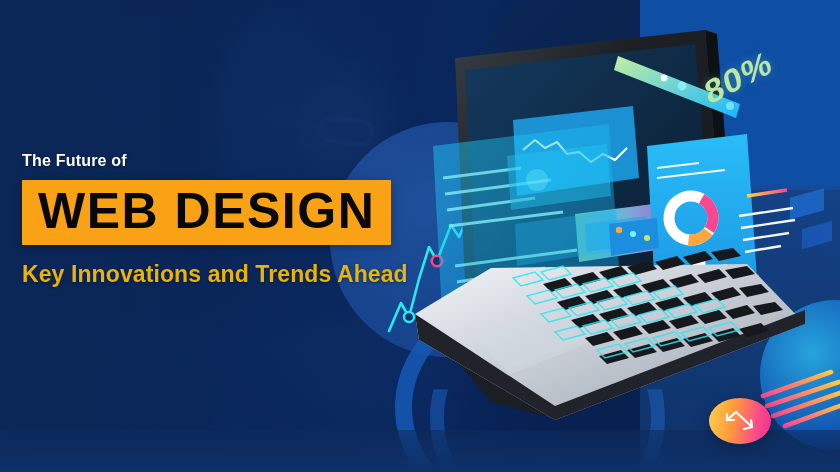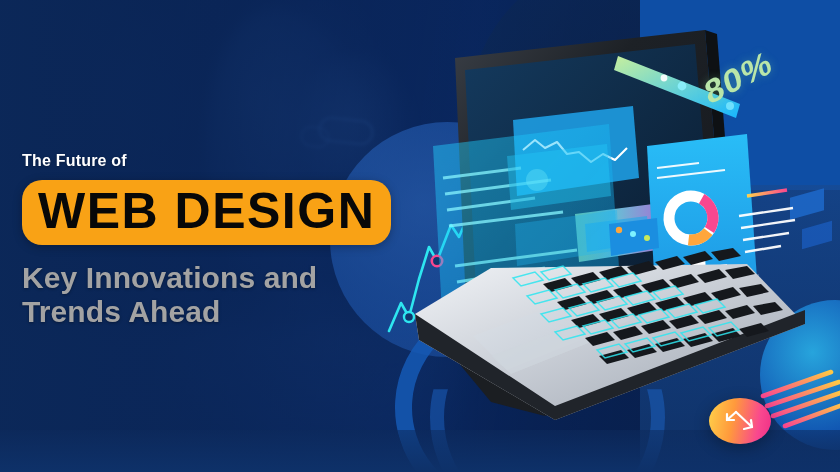--- a/index.html
+++ b/index.html
@@ -53,24 +53,24 @@
   .glowcircle{position:absolute;left:760px;top:300px;width:150px;height:150px;border-radius:50%;
     background:radial-gradient(circle at 35% 35%,#2ec8ff,#1160c8 60%,rgba(17,96,200,0));opacity:.75;}
   .rsq1{position:absolute;left:790px;top:193px;width:34px;height:22px;background:#1e6bd0;opacity:.8;transform:skewY(-16deg);}
   .rsq2{position:absolute;left:802px;top:225px;width:30px;height:20px;background:#1b5ec0;opacity:.75;transform:skewY(-16deg);}
   .bottomband{position:absolute;left:0;top:430px;width:840px;height:42px;background:linear-gradient(180deg,rgba(13,42,92,.55),#0e3169);}
 
   
   .headline{position:absolute;left:22px;top:152px;width:400px;}
   .kicker{color:#ffffff;font-size:16px;font-weight:700;letter-spacing:.2px;line-height:1.1;
     text-shadow:0 1px 3px rgba(0,0,0,.35);}
-  .bar{margin-top:10px;background:#f9a215;border-radius:20px;padding:6px 16px 9px 16px;display:inline-block;
+  .bar{margin-top:10px;background:#f9a215;border-radius:1px;padding:6px 16px 9px 16px;display:inline-block;
     box-shadow:0 2px 10px rgba(0,0,0,.28);}
   .bar-text{color:#080808;font-size:50px;font-weight:800;letter-spacing:1.5px;line-height:1;white-space:nowrap;}
-  .subline{margin-top:16px;color:#a3a3a3;font-size:30px;font-weight:700;letter-spacing:.1px;
+  .subline{margin-top:16px;color:#eab308;font-size:23px;font-weight:700;letter-spacing:.1px;
     text-shadow:0 1px 3px rgba(0,0,0,.35);}
 
   
   .linechart{position:absolute;left:385px;top:175px;width:140px;height:160px;}
 
   
   .gbars{position:absolute;left:463px;top:112px;width:90px;height:80px;}
   .obars{position:absolute;left:745px;top:360px;width:100px;height:70px;}
 
   

